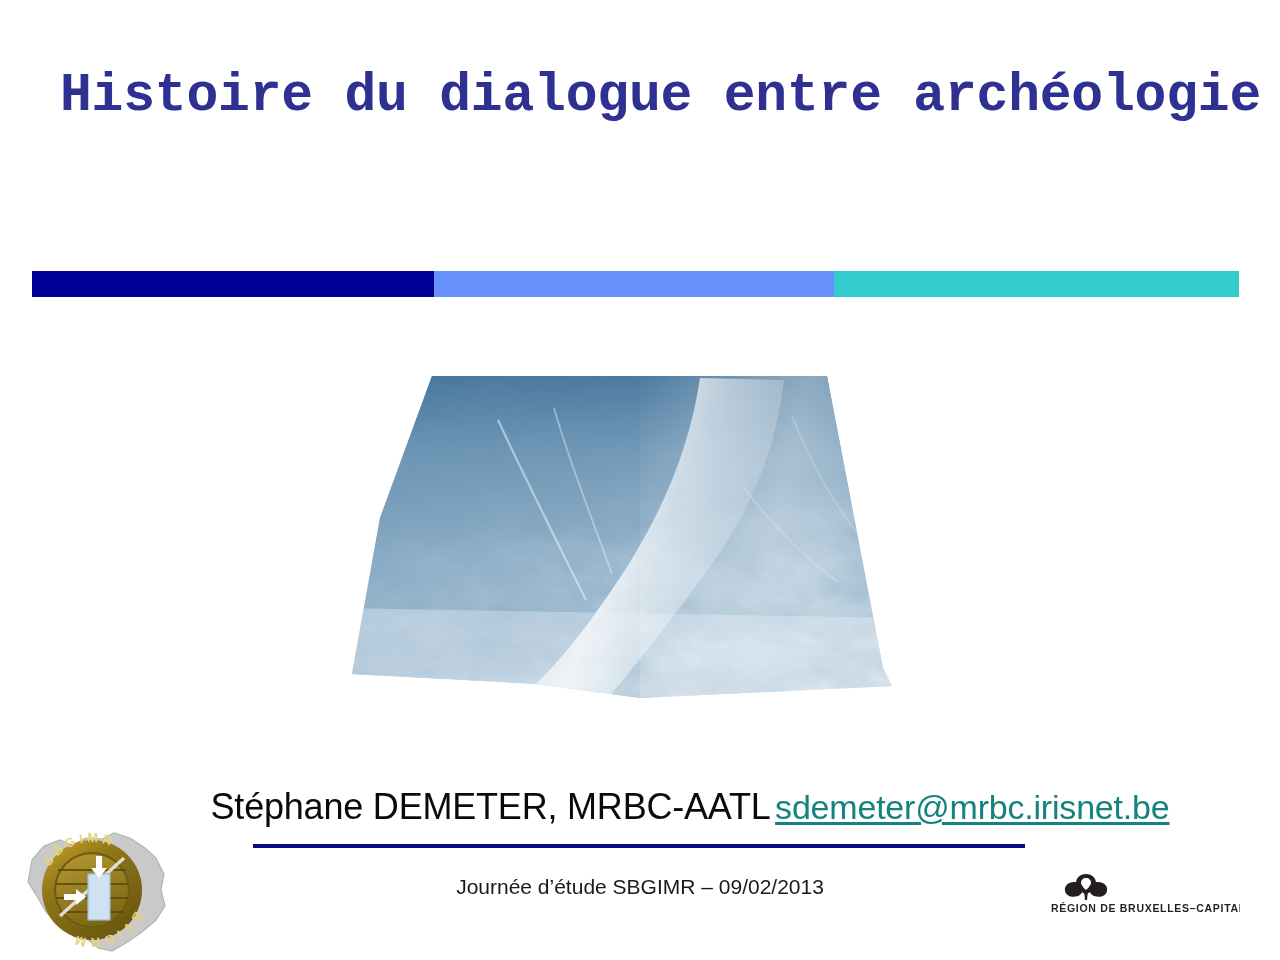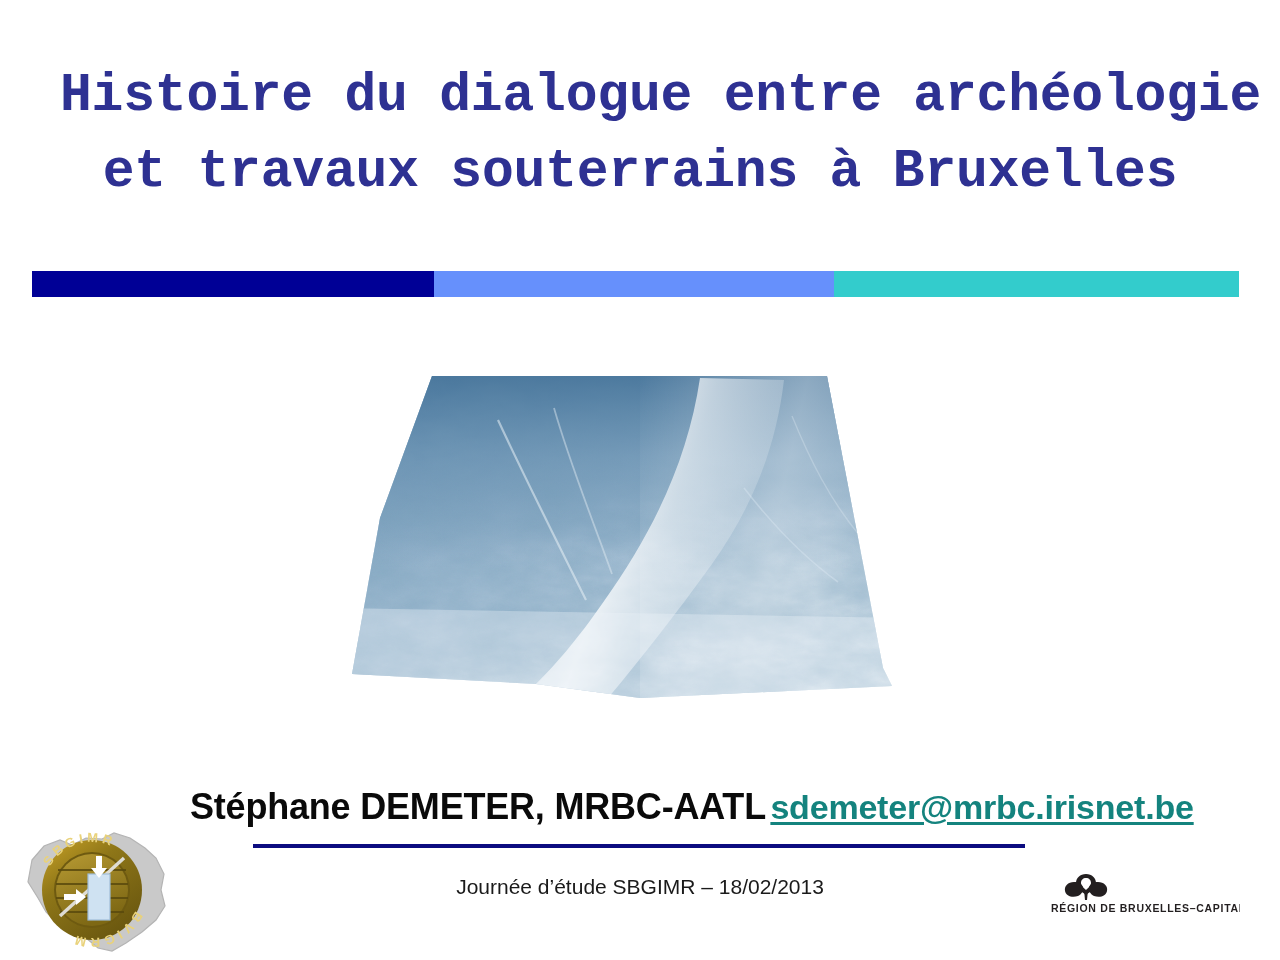--- a/index.html
+++ b/index.html
@@ -59,21 +59,20 @@
   #terrain-svg { display: block; width: 560px; height: 352px; }
 
   
   #author-block {
     position: absolute;
     left: 190px;
     top: 786px;
     width: 1000px;
     text-align: center;
     white-space: nowrap;
-    font-weight: bold;
   }
   #author-name {
     font-family: "Liberation Sans", sans-serif;
     font-size: 36px;
     color: #0a0a0a;
     letter-spacing: -0.2px;
   }
   #author-email {
     font-family: "Liberation Sans", sans-serif;
     font-size: 34px;
@@ -128,21 +127,20 @@
     width: 206px;
     height: 52px;
   }
   #brussels-svg { display: block; width: 206px; height: 52px; }
 </style>
 </head>
 <body>
 
 <div id="title-block">
   <div class="title-line">Histoire du dialogue entre archéologie</div>
-  <div class="title-line">et travaux souterrains à Bruxelles</div>
 </div>
 
 <div id="color-bar">
   <div class="seg seg-navy"></div>
   <div class="seg seg-blue"></div>
   <div class="seg seg-teal"></div>
 </div>
 
 <div id="terrain-wrap">
   <svg id="terrain-svg" viewBox="0 0 560 352" xmlns="http://www.w3.org/2000/svg">
@@ -216,21 +214,21 @@
     </g>
   </svg>
 </div>
 
 <div id="author-block">
   <span id="author-name">Stéphane DEMETER, MRBC-AATL</span><span>&nbsp;</span><a id="author-email" href="#">sdemeter@mrbc.irisnet.be</a>
 </div>
 <div id="author-rule"></div>
 
 <div id="footer-block">
-  <div class="footer-line">Journée d’étude SBGIMR – 18/02/2013</div>
+  <div class="footer-line">Journée d’étude SBGIMR – 09/02/2013</div>
 </div>
 
 <div id="sbgimr-logo">
   <svg id="sbgimr-svg" viewBox="0 0 160 146" xmlns="http://www.w3.org/2000/svg">
     <defs>
       <linearGradient id="ringGold" x1="0" y1="0" x2="0.7" y2="1">
         <stop offset="0%" stop-color="#C9A227"></stop>
         <stop offset="40%" stop-color="#8E7618"></stop>
         <stop offset="100%" stop-color="#6A570F"></stop>
       </linearGradient>

